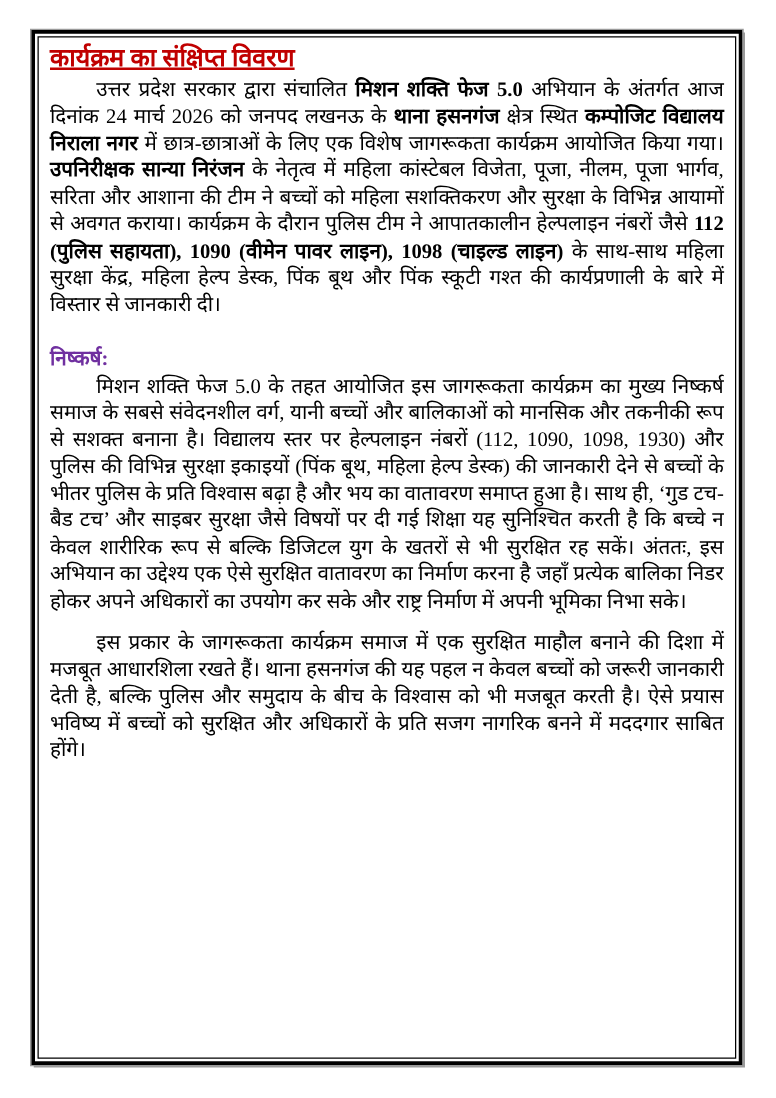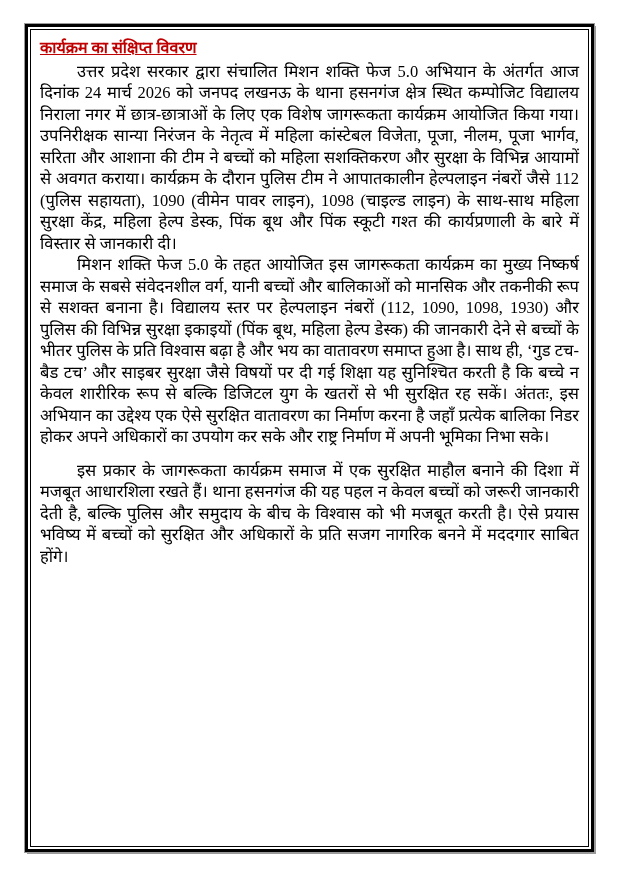--- a/index.html
+++ b/index.html
@@ -40,54 +40,55 @@
     overflow: hidden;
   }
   .doc {
     color: var(--text-color);
     font-size: 16.5px;
     line-height: 21.5px;
     text-align: justify;
   }
   h1.summary-heading {
     margin: 0 0 2px 0;
-    font-size: 16px;
+    font-size: 20px;
     line-height: 21.5px;
     font-weight: bold;
     color: var(--heading-red);
     text-decoration: underline;
     text-align: left;
   }
   h2.conclusion-heading {
     margin: 22px 0 0 0;
     font-size: 16.5px;
     line-height: 21.5px;
     font-weight: bold;
     color: var(--heading-purple);
     text-align: left;
   }
   p.para {
     margin: 0;
     text-indent: 37px;
   }
   p.para.spaced { margin-top: 12px; }
-  .run.bold { font-weight: normal; }
+  .run.bold { font-weight: bold; }
 </style>
 </head>
 <body>
 
 <div class="page">
   <div class="frame">
     <div class="frame-inner">
       <div class="doc">
 
         <h1 class="summary-heading">कार्यक्रम का संक्षिप्त विवरण</h1>
 
         <p class="para"><span class="run">उत्तर प्रदेश सरकार द्वारा संचालित </span><span class="run bold">मिशन शक्ति फेज 5.0</span><span class="run"> अभियान के अंतर्गत आज दिनांक 24 मार्च 2026 को जनपद लखनऊ के </span><span class="run bold">थाना हसनगंज</span><span class="run"> क्षेत्र स्थित </span><span class="run bold">कम्पोजिट विद्यालय निराला नगर</span><span class="run"> में छात्र-छात्राओं के लिए एक विशेष जागरूकता कार्यक्रम आयोजित किया गया। </span><span class="run bold">उपनिरीक्षक सान्या निरंजन</span><span class="run"> के नेतृत्व में महिला कांस्टेबल विजेता, पूजा, नीलम, पूजा भार्गव, सरिता और आशाना की टीम ने बच्चों को महिला सशक्तिकरण और सुरक्षा के विभिन्न आयामों से अवगत कराया। कार्यक्रम के दौरान पुलिस टीम ने आपातकालीन हेल्पलाइन नंबरों जैसे </span><span class="run bold">112 (पुलिस सहायता), 1090 (वीमेन पावर लाइन), 1098 (चाइल्ड लाइन)</span><span class="run"> के साथ-साथ महिला सुरक्षा केंद्र, महिला हेल्प डेस्क, पिंक बूथ और पिंक स्कूटी गश्त की कार्यप्रणाली के बारे में विस्तार से जानकारी दी।</span></p>
 
+        <h2 class="conclusion-heading">निष्कर्ष:</h2>
 
         <p class="para"><span class="run">मिशन शक्ति फेज 5.0 के तहत आयोजित इस जागरूकता कार्यक्रम का मुख्य निष्कर्ष समाज के सबसे संवेदनशील वर्ग, यानी बच्चों और बालिकाओं को मानसिक और तकनीकी रूप से सशक्त बनाना है। विद्यालय स्तर पर हेल्पलाइन नंबरों (112, 1090, 1098, 1930) और पुलिस की विभिन्न सुरक्षा इकाइयों (पिंक बूथ, महिला हेल्प डेस्क) की जानकारी देने से बच्चों के भीतर पुलिस के प्रति विश्वास बढ़ा है और भय का वातावरण समाप्त हुआ है। साथ ही, ‘गुड टच-बैड टच’ और साइबर सुरक्षा जैसे विषयों पर दी गई शिक्षा यह सुनिश्चित करती है कि बच्चे न केवल शारीरिक रूप से बल्कि डिजिटल युग के खतरों से भी सुरक्षित रह सकें। अंततः, इस अभियान का उद्देश्य एक ऐसे सुरक्षित वातावरण का निर्माण करना है जहाँ प्रत्येक बालिका निडर होकर अपने अधिकारों का उपयोग कर सके और राष्ट्र निर्माण में अपनी भूमिका निभा सके।</span></p>
 
         <p class="para spaced"><span class="run">इस प्रकार के जागरूकता कार्यक्रम समाज में एक सुरक्षित माहौल बनाने की दिशा में मजबूत आधारशिला रखते हैं। थाना हसनगंज की यह पहल न केवल बच्चों को जरूरी जानकारी देती है, बल्कि पुलिस और समुदाय के बीच के विश्वास को भी मजबूत करती है। ऐसे प्रयास भविष्य में बच्चों को सुरक्षित और अधिकारों के प्रति सजग नागरिक बनने में मददगार साबित होंगे।</span></p>
 
       </div>
     </div>
   </div>
 </div>
 

